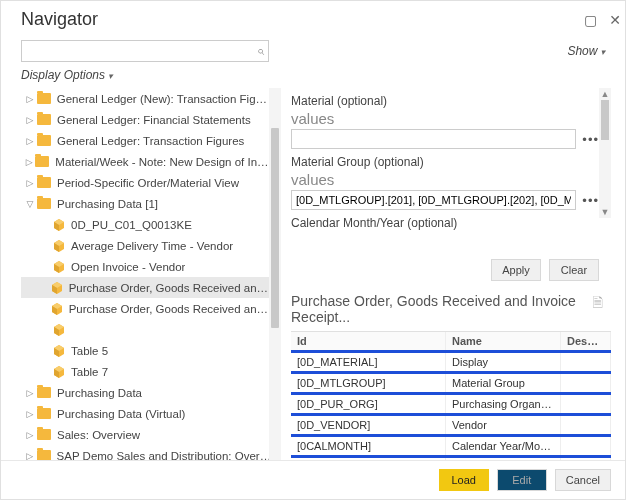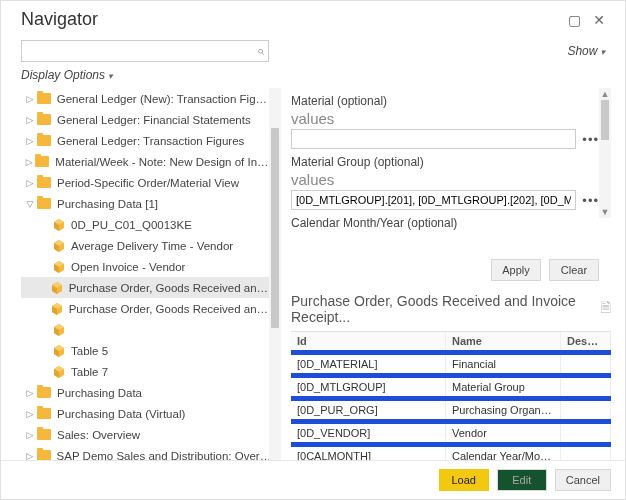--- a/index.html
+++ b/index.html
@@ -1,17 +1,17 @@
 <!DOCTYPE html>
 <html><head>
 <meta charset="utf-8">
 <style>
 * { box-sizing: border-box; margin: 0; padding: 0; }
 body { font-family: "Segoe UI", Arial, sans-serif; font-size: 12px; color: #333; background: #fff; width: 626px; height: 500px; overflow: hidden; border: 1px solid #e0e0e0; position: relative; }
-.titlebar { display: flex; align-items: center; justify-content: space-between; padding: 8px 20px 4px 20px; }
+.titlebar { display: flex; align-items: center; justify-content: space-between; padding: 8px 4px 4px 20px; }
 .titlebar h1 { font-size: 18px; font-weight: 400; color: #333; }
 .winbtns { display: flex; gap: 12px; color: #666; }
 .winbtns span { cursor: pointer; font-size: 14px; line-height: 14px; }
 .topbar { display: flex; align-items: center; padding: 6px 20px 4px 20px; gap: 8px; }
 .search { flex: 0 0 248px; height: 22px; border: 1px solid #ccc; display: flex; align-items: center; padding: 0 4px; }
 .search input { border: none; outline: none; flex: 1; font-size: 12px; }
 .search .sicon { color: #888; font-size: 13px; transform: scaleX(-1); }
 .spacer { flex: 1; }
 .showdd { color: #444; font-size: 12px; cursor: pointer; font-style: italic; }
 .caret { font-size: 9px; margin-left: 3px; vertical-align: middle; color: #666; }
@@ -35,24 +35,24 @@
 .right { flex: 1; padding: 0 14px 0 10px; display: flex; flex-direction: column; overflow: hidden; }
 .params { position: relative; padding-right: 12px; }
 .plabel { font-size: 12px; color: #444; margin-top: 6px; }
 .psub { font-size: 15px; color: #888; margin-top: 2px; }
 .pfield { display: flex; align-items: center; gap: 6px; margin-top: 2px; }
 .pfield input { flex: 1; height: 20px; border: 1px solid #ccc; padding: 0 4px; font-size: 11px; outline: none; }
 .dots { color: #555; letter-spacing: 1px; cursor: pointer; font-size: 13px; }
 .btnrow { display: flex; justify-content: flex-end; gap: 8px; margin: 10px 0 8px 0; padding-right: 12px; }
 .btn { min-width: 50px; height: 22px; background: #f0f0f0; border: 1px solid #d8d8d8; font-size: 11px; color: #444; cursor: pointer; padding: 0 10px; }
 .btn.primary { background: #f2c811; border-color: #f2c811; color: #222; }
-.btn.disabled { color: #aaa; background: #14532d; cursor: default; }
-.preview-title { display: flex; align-items: center; gap: 6px; font-size: 14px; color: #555; margin: 4px 0 6px 0; }
+.btn.disabled { color: #aaa; background: #0c4a6e; cursor: default; }
+.preview-title { display: flex; gap: 6px; font-size: 14px; color: #555; margin: 4px 8px 6px 0; }
 .table { border-top: 1px solid #e0e0e0; font-size: 11px; }
-.trow { display: flex; border-bottom: 5px solid #1d4ed8; }
+.trow { display: flex; border-bottom: 3px solid #1d4ed8; }
 .trow.head { background: #fafafa; color: #555; font-weight: 600; }
 .tcell { padding: 3px 6px; border-right: 1px solid #eee; overflow: hidden; white-space: nowrap; text-overflow: ellipsis; }
 .c0 { flex: 0 0 155px; }
 .c1 { flex: 0 0 115px; }
 .c2 { flex: 1; }
 .hscroll { margin-top: 14px; height: 16px; display: flex; align-items: center; background: #f4f4f4; }
 .hscroll .arr { width: 16px; text-align: center; color: #888; font-size: 11px; cursor: pointer; }
 .hscroll .track { flex: 1; height: 10px; position: relative; }
 .hscroll .thumb { position: absolute; left: 0; top: 0; height: 10px; width: 55%; background: #c8c8c8; }
 .footer { position: absolute; bottom: 0; left: 0; right: 0; border-top: 1px solid #e8e8e8; padding: 8px 14px; display: flex; justify-content: flex-end; gap: 8px; background: #fff; }
@@ -265,21 +265,21 @@
     </div>
 
     <div class="table" id="table">
         <div class="trow head">
           <div class="tcell c0">Id</div>
           <div class="tcell c1">Name</div>
           <div class="tcell c2">Description</div>
         </div>
         <div class="trow">
           <div class="tcell c0">[0D_MATERIAL]</div>
-          <div class="tcell c1">Financial</div>
+          <div class="tcell c1">Display</div>
           <div class="tcell c2"></div>
         </div>
         <div class="trow">
           <div class="tcell c0">[0D_MTLGROUP]</div>
           <div class="tcell c1">Material Group</div>
           <div class="tcell c2"></div>
         </div>
         <div class="trow">
           <div class="tcell c0">[0D_PUR_ORG]</div>
           <div class="tcell c1">Purchasing Organization</div>

